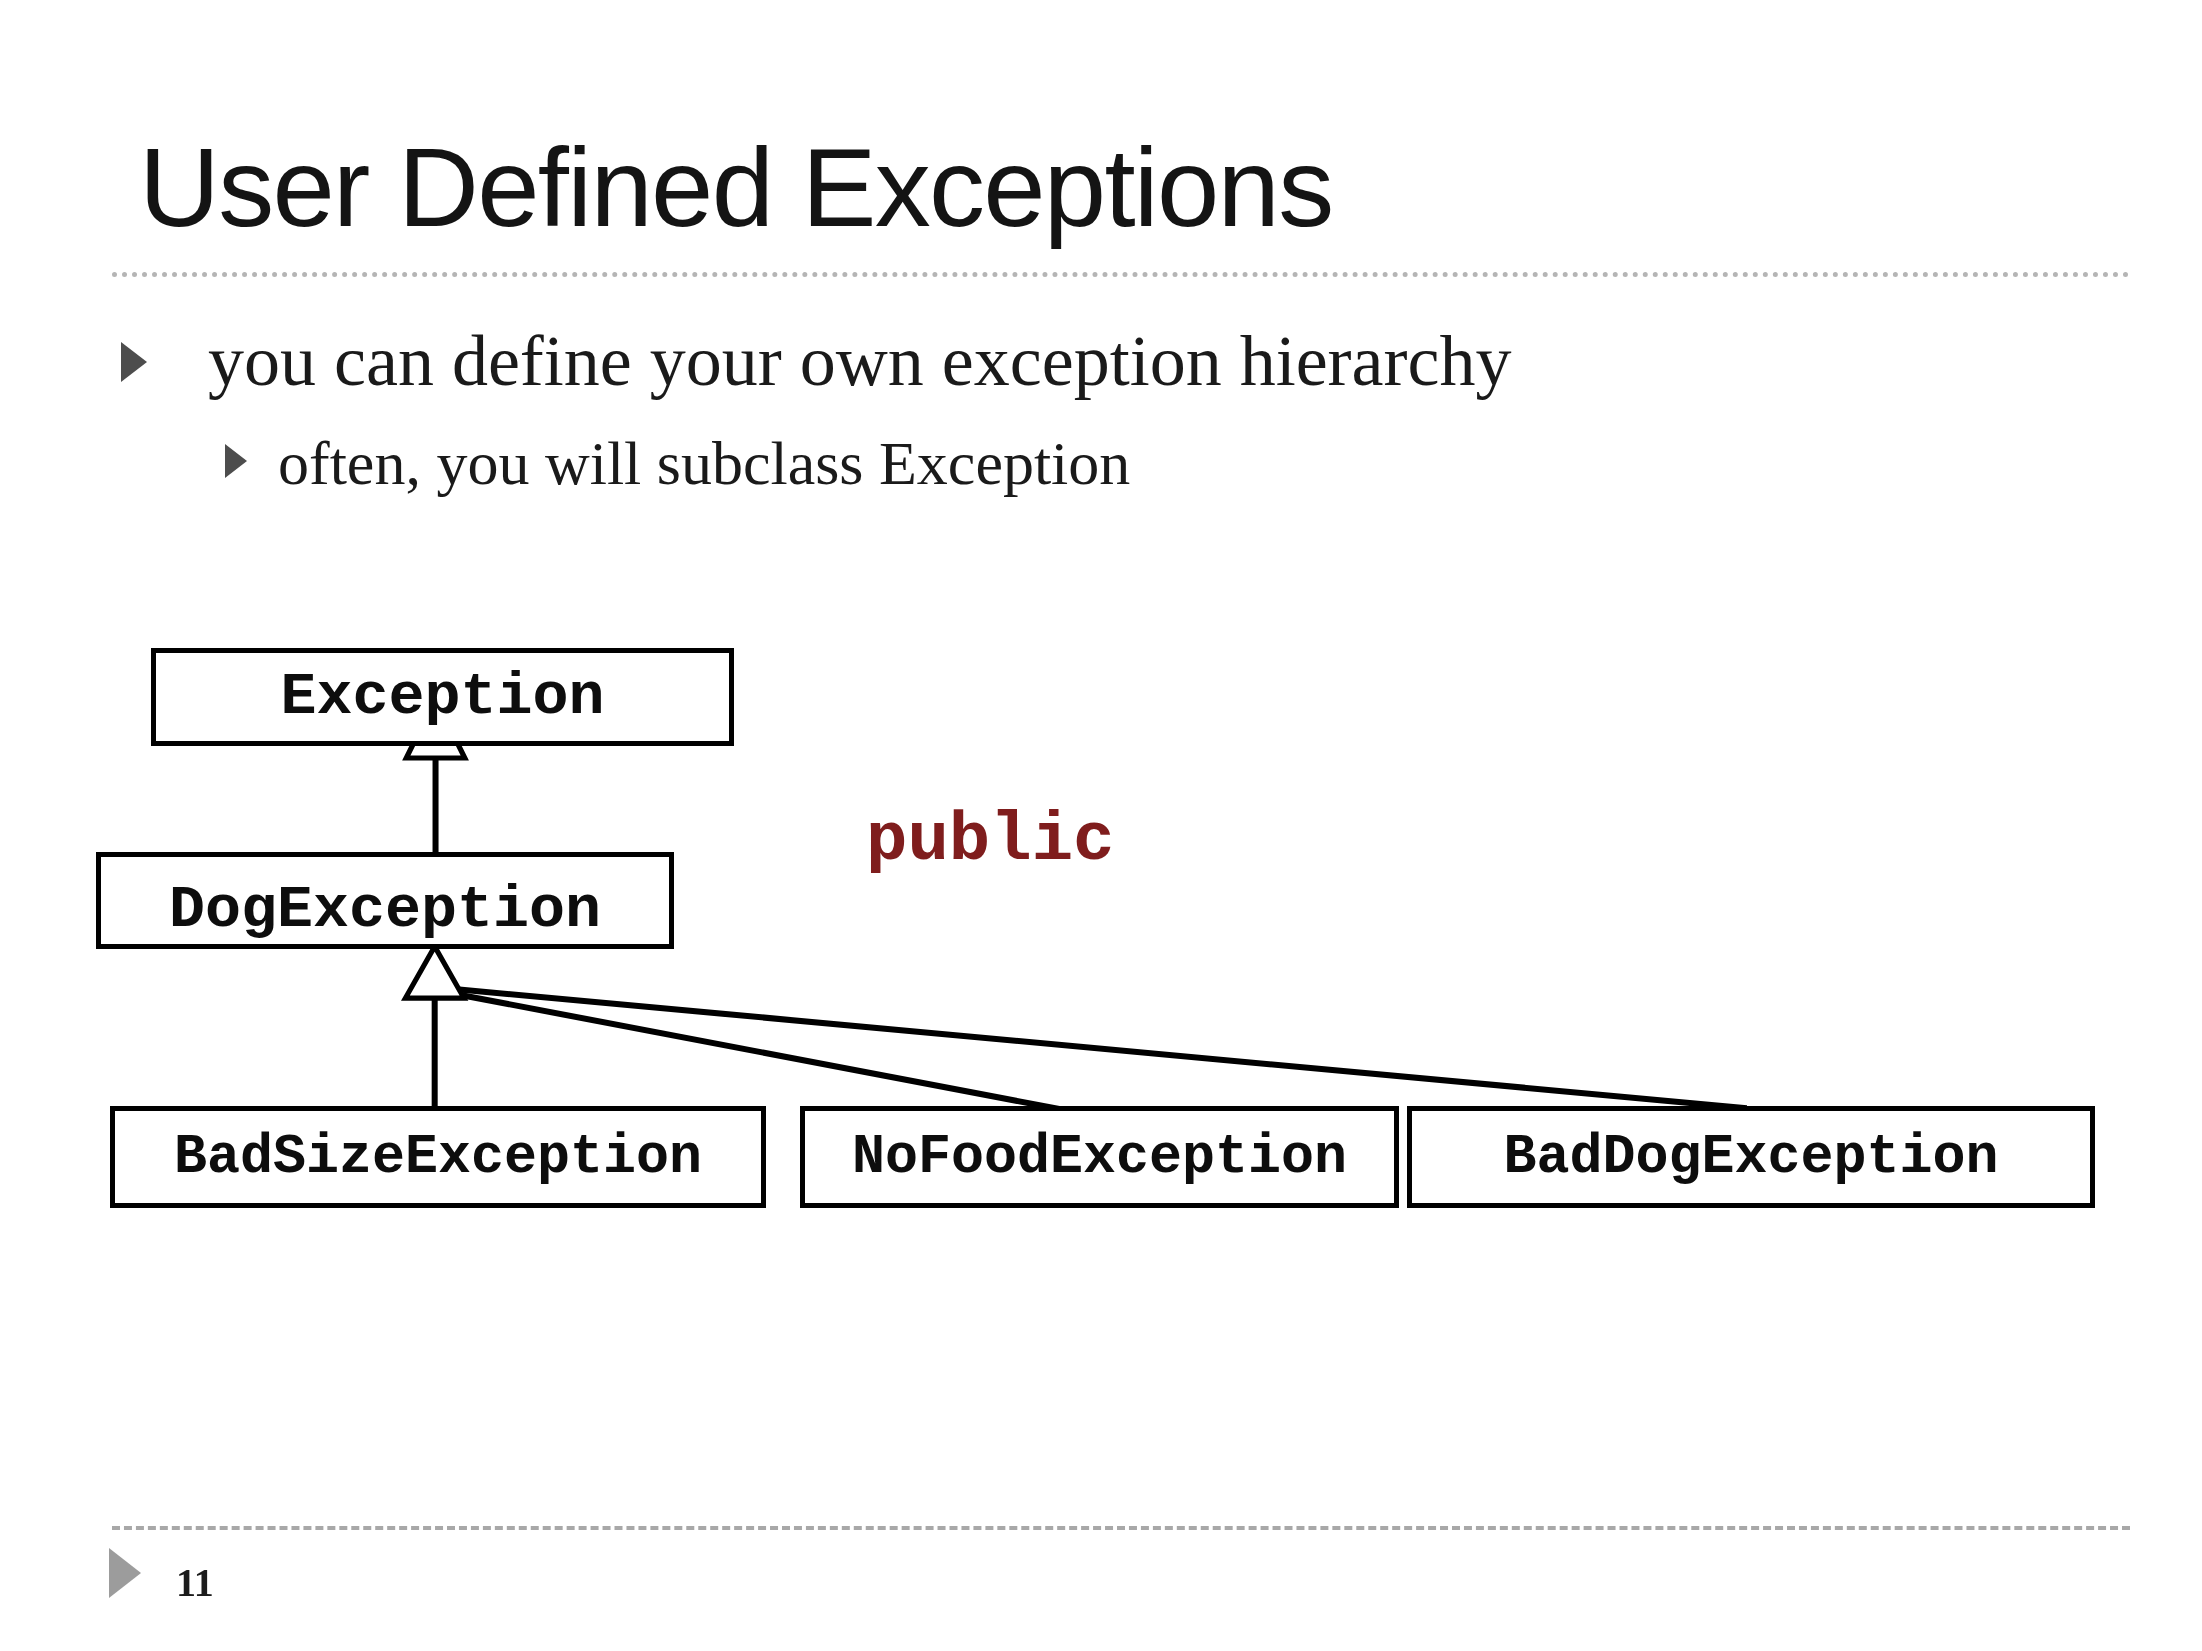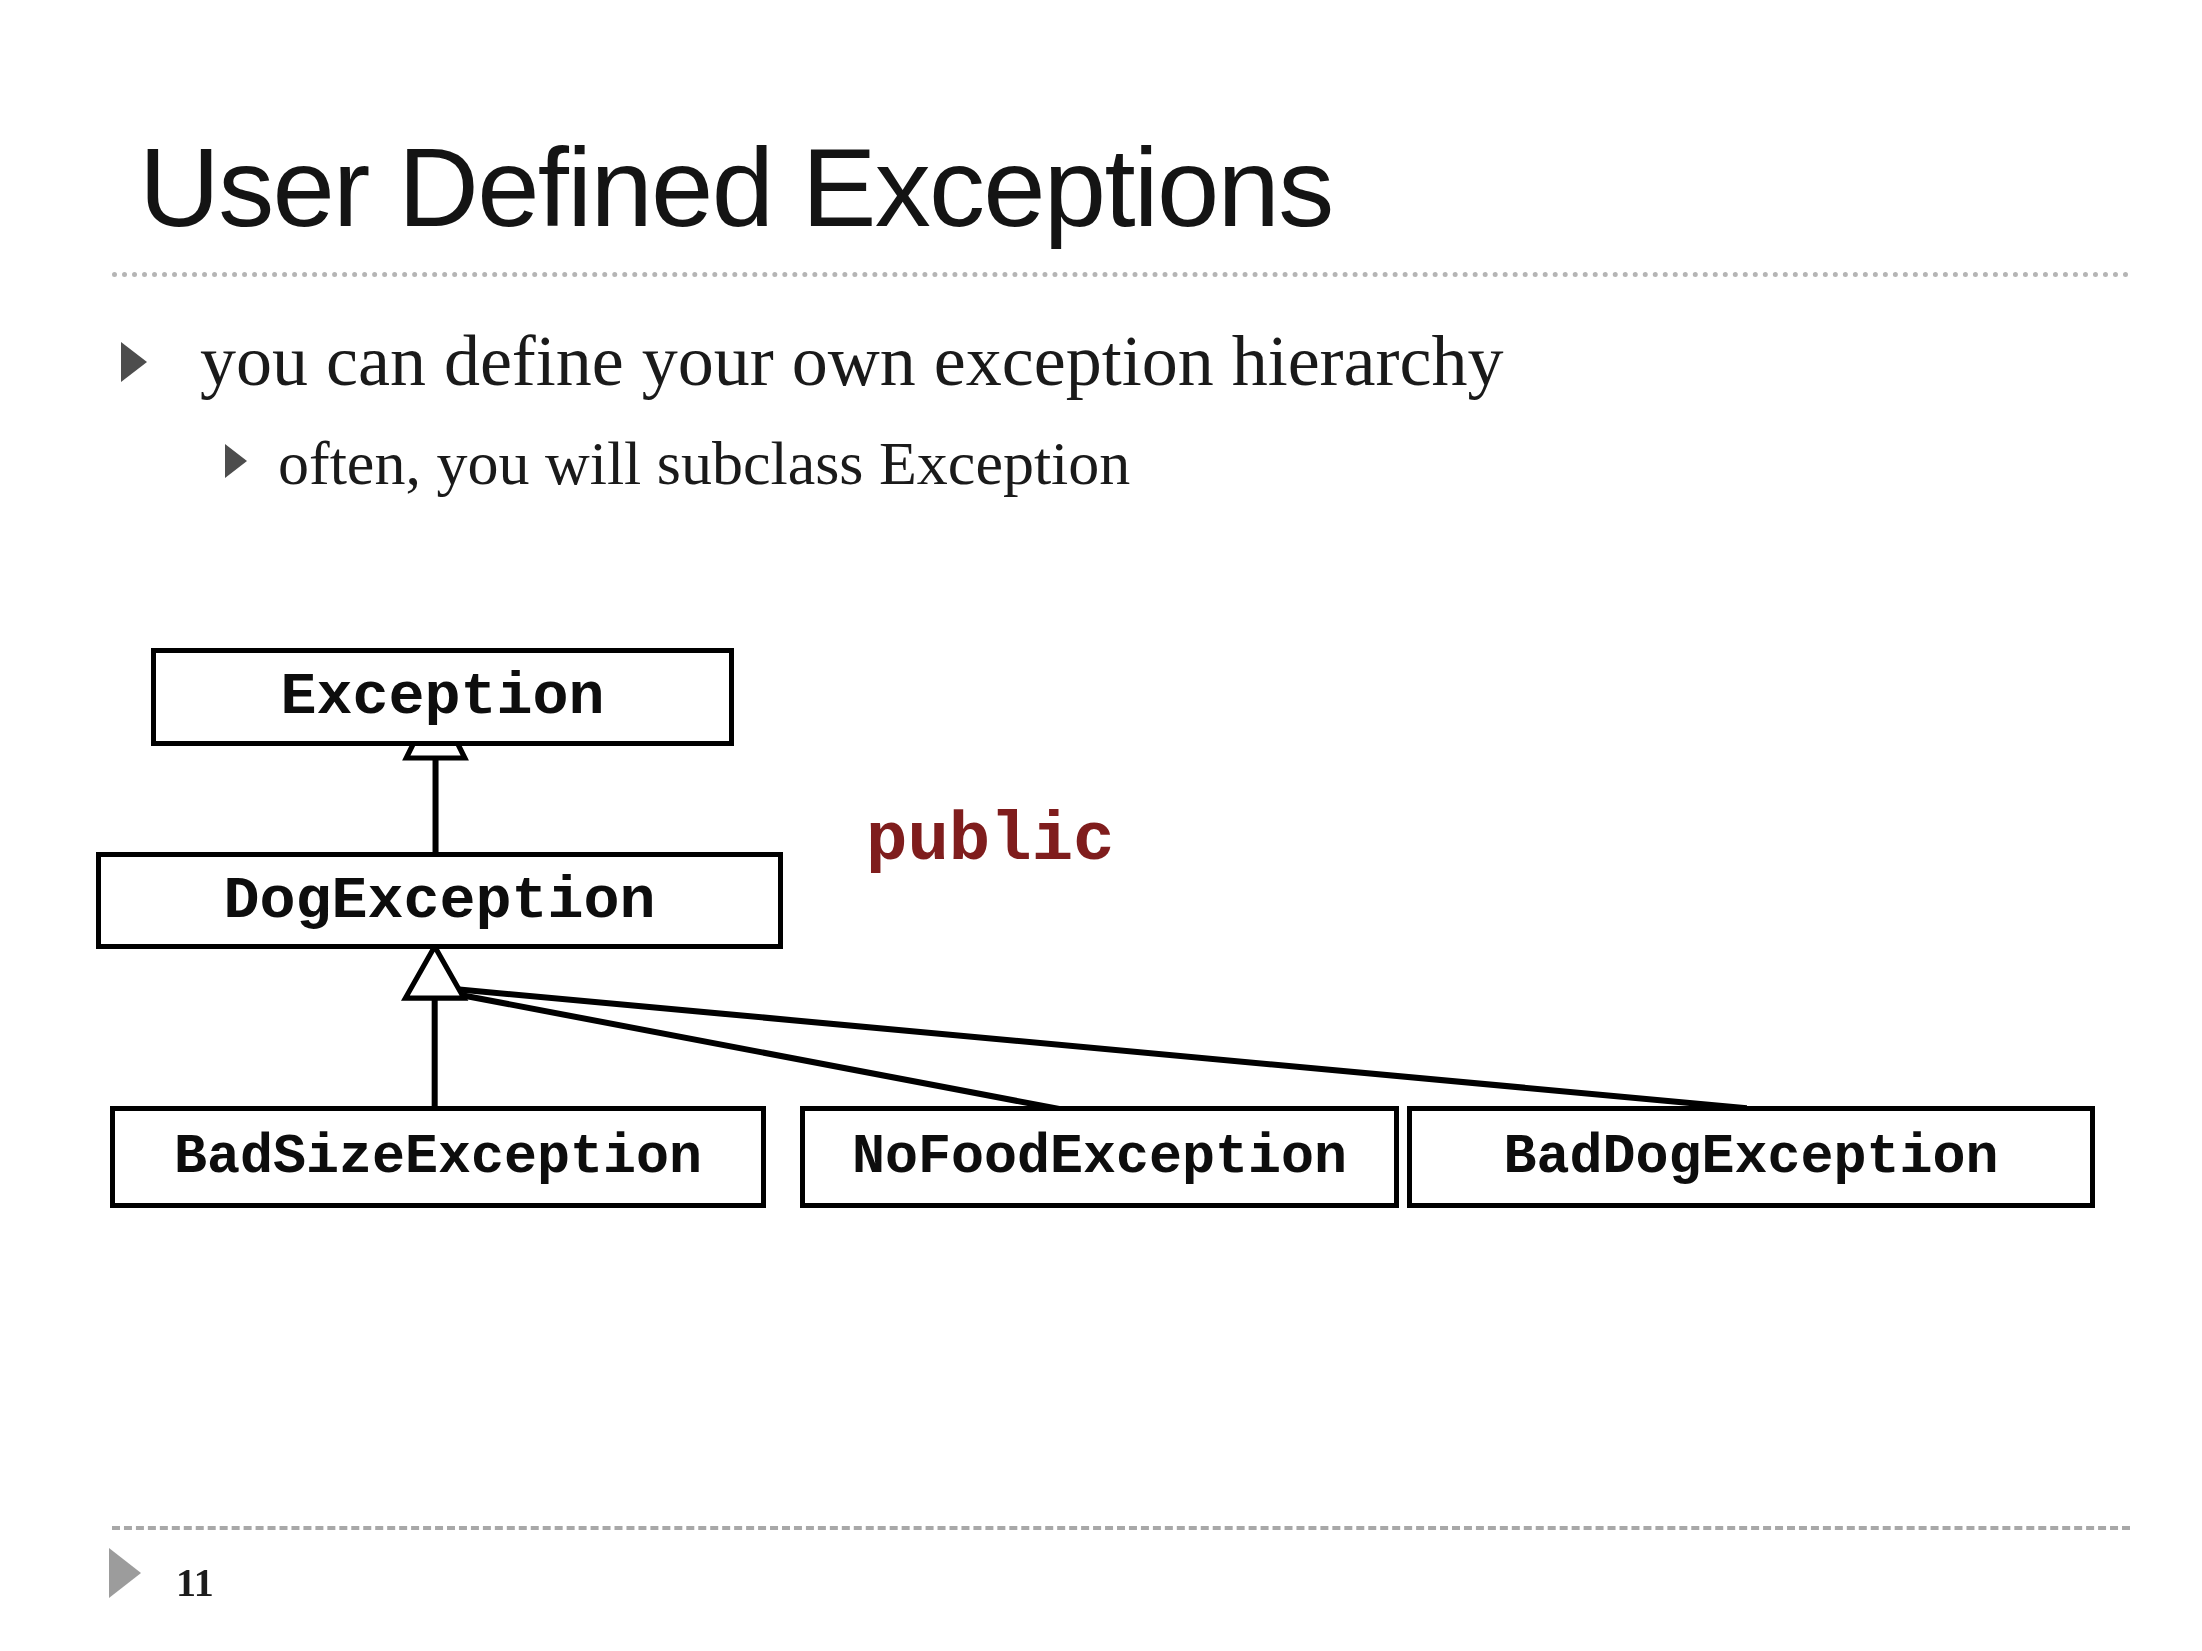--- a/index.html
+++ b/index.html
@@ -11,36 +11,36 @@
     position:absolute;left:139px;top:129px;
     font-size:112px;letter-spacing:-1.7px;line-height:1.05;
     color:#141414;font-weight:400;white-space:nowrap;
   }
   .sep-top{
     position:absolute;left:112px;top:272px;width:2018px;height:0;
     border-top:5.2px dotted #b5b5b5;
   }
   .bullet-row{position:absolute;white-space:nowrap;color:#1a1a1a;
     font-family:"Liberation Serif",serif;}
-  .b1-text{left:200px;top:320px;font-size:72px;text-align:center;}
+  .b1-text{left:208px;top:320px;font-size:72px;text-align:center;}
   .b2-text{left:278px;top:428px;font-size:62px;}
   .tri-marker{position:absolute;width:0;height:0;}
   .tri-1{left:121px;top:342px;
     border-left:26px solid #4d4d4d;border-top:20.6px solid transparent;border-bottom:20.6px solid transparent;}
   .tri-2{left:225px;top:444px;
     border-left:22.4px solid #4d4d4d;border-top:17px solid transparent;border-bottom:17px solid transparent;}
   .connectors{position:absolute;left:0;top:0;width:2203px;height:1652px;}
   .class-box{
     position:absolute;box-sizing:border-box;border:5.2px solid #000000;background:#ffffff;
     display:flex;align-items:center;justify-content:center;
     font-family:"Liberation Mono","DejaVu Sans Mono",monospace;font-weight:bold;color:#0d0d0d;
     white-space:nowrap;
   }
   .box-exception {left:151px;top:604px;width:583px;height:98px;font-size:60px;margin-top:44px;}
-  .box-dog      {left:96px;top:852px;width:687px;height:97px;font-size:60px;}
+  .box-dog      {left:96px;top:852px;width:578px;height:97px;font-size:60px;align-items:flex-end;}
   .box-badsize  {left:110px;top:1106px;width:656px;height:102px;font-size:55px;}
   .box-nofood   {left:800px;top:1106px;width:599px;height:102px;font-size:55px;}
   .box-baddog   {left:1407px;top:1106px;width:688px;height:102px;font-size:55px;}
   .code-snippet{
     position:absolute;left:866px;top:809px;
     font-family:"Liberation Mono","DejaVu Sans Mono",monospace;font-weight:bold;
     font-size:69px;line-height:65px;color:#7f1d1d;white-space:pre;
   }
   .sep-bottom{
     position:absolute;left:112px;top:1526px;width:2018px;height:0;

